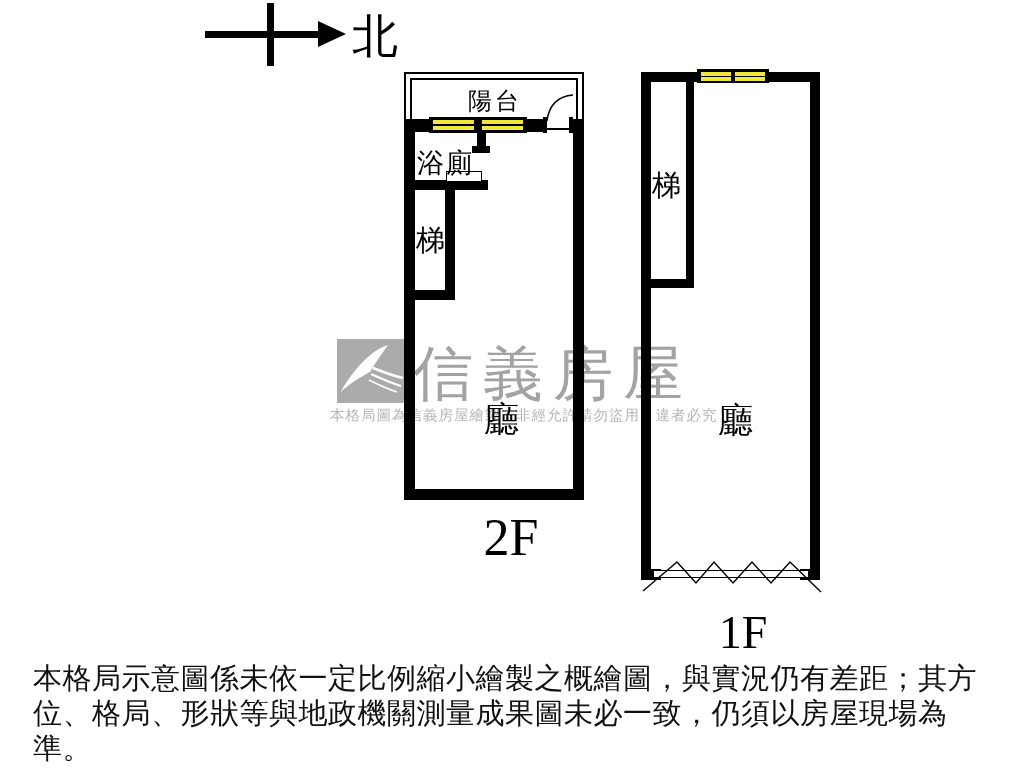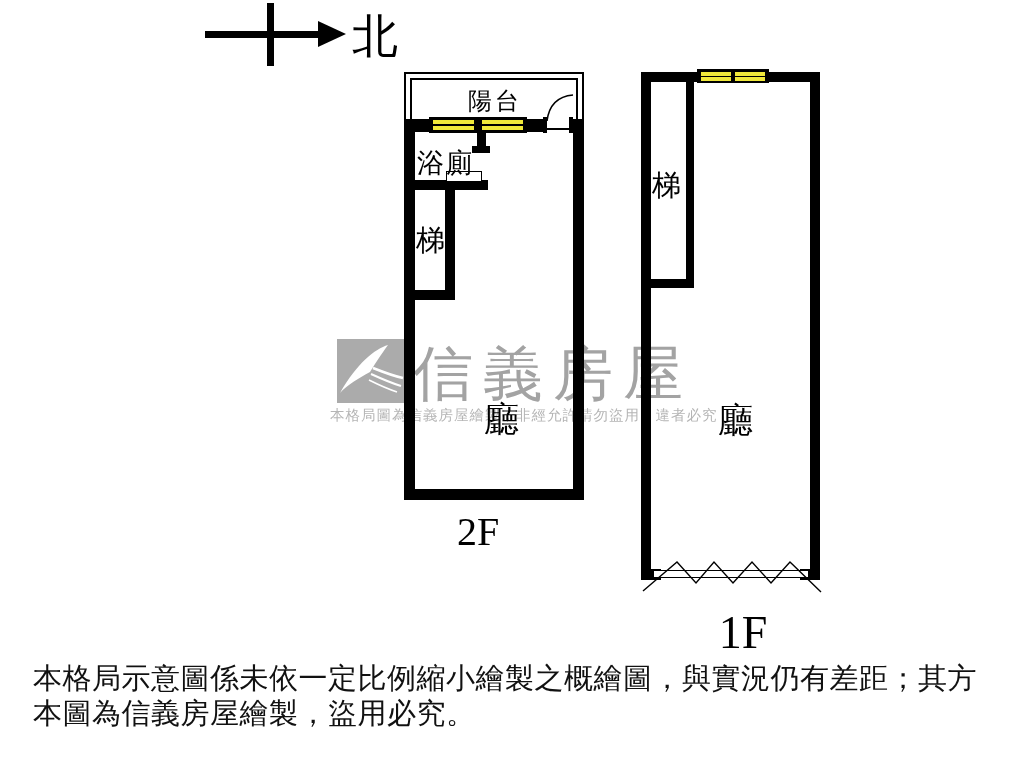--- a/index.html
+++ b/index.html
@@ -86,21 +86,21 @@
 <div class="wall" style="left:472px;top:146px;width:18px;height:7px;"></div>
 <div class="thin1" style="left:446px;top:171px;width:36px;height:11px;z-index:3;"></div>
 <div class="wall" style="left:404px;top:180px;width:84px;height:10px;"></div>
 <div class="room-label" style="left:417px;top:145px;font-size:27px;letter-spacing:2px;">浴廁</div>
 
 <div class="wall" style="left:445px;top:180px;width:10px;height:120px;"></div>
 <div class="wall" style="left:404px;top:290px;width:51px;height:10px;"></div>
 <div class="room-label" style="left:416px;top:221px;font-size:29px;">梯</div>
 
 <div class="room-label" style="left:484px;top:396px;font-size:35px;">廳</div>
-<div class="floor-label" style="left:428px;top:508px;width:100px;font-size:40px;">2F</div>
+<div class="floor-label" style="left:461px;top:508px;width:100px;font-size:52px;">2F</div>
 
 <div class="wall" style="left:641px;top:72px;width:179px;height:10px;"></div>
 <div class="win" style="left:697px;top:69px;width:72px;height:14px;">
   <div style="left:4px;top:3px;width:30px;height:3.5px;"></div>
   <div style="left:4px;top:8px;width:30px;height:3.5px;"></div>
   <div style="left:38px;top:3px;width:30px;height:3.5px;"></div>
   <div style="left:38px;top:8px;width:30px;height:3.5px;"></div>
 </div>
 <div class="wall" style="left:641px;top:72px;width:10px;height:508px;"></div>
 <div class="wall" style="left:810px;top:72px;width:10px;height:508px;"></div>
@@ -114,14 +114,15 @@
 <div class="wall" style="left:641px;top:569px;width:20px;height:11px;"></div>
 <div class="wall" style="left:800px;top:569px;width:20px;height:11px;"></div>
 <div class="thin1" style="left:653px;top:570px;width:156px;height:8px;"></div>
 <svg class="svgicon" style="left:635px;top:555px;" width="195" height="45" viewBox="0 0 195 45">
   <polyline points="8,36 42,7 61,28 79,7 98,28 117,7 136,28 155,7 186,37" stroke="#000" stroke-width="1.4" fill="none"></polyline>
 </svg>
 <div class="floor-label" style="left:693px;top:590px;width:100px;font-size:46px;margin-top:16px;">1F</div>
 
 <div id="disclaimer">
   <div>本格局示意圖係未依一定比例縮小繪製之概繪圖，與實況仍有差距；其方</div>
+  <div>位、格局、形狀等與地政機關測量成果圖未必一致，仍須以房屋現場為準。</div>
   <div>本圖為信義房屋繪製，盜用必究。</div>
 </div>
 
 </body></html>

